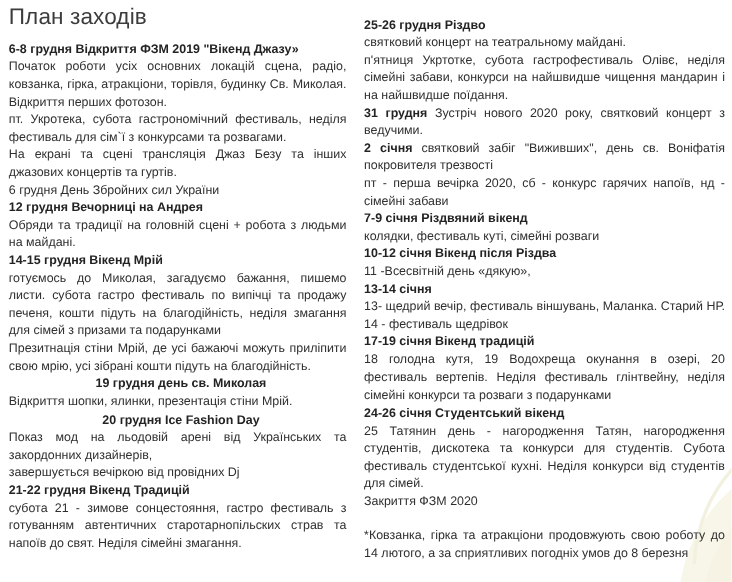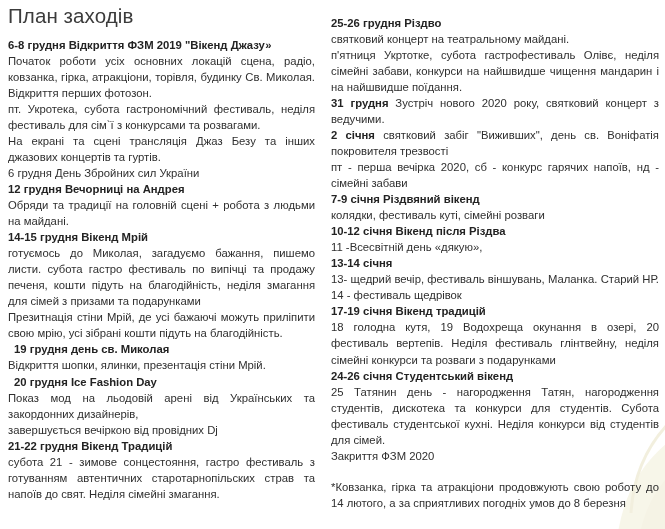--- a/index.html
+++ b/index.html
@@ -76,20 +76,21 @@
   .blk.hdr {
     font-weight: bold;
     color: #232323;
   }
   .blk.just {
     text-align: justify;
     text-align-last: left;
   }
   .blk.indent {
     padding-left: 6px;
+    text-align: center;
   }
   .blk b {
     font-weight: bold;
     color: #232323;
   }
   .spacer-md { height: 15px; }
 </style>
 </head>
 <body>
 

